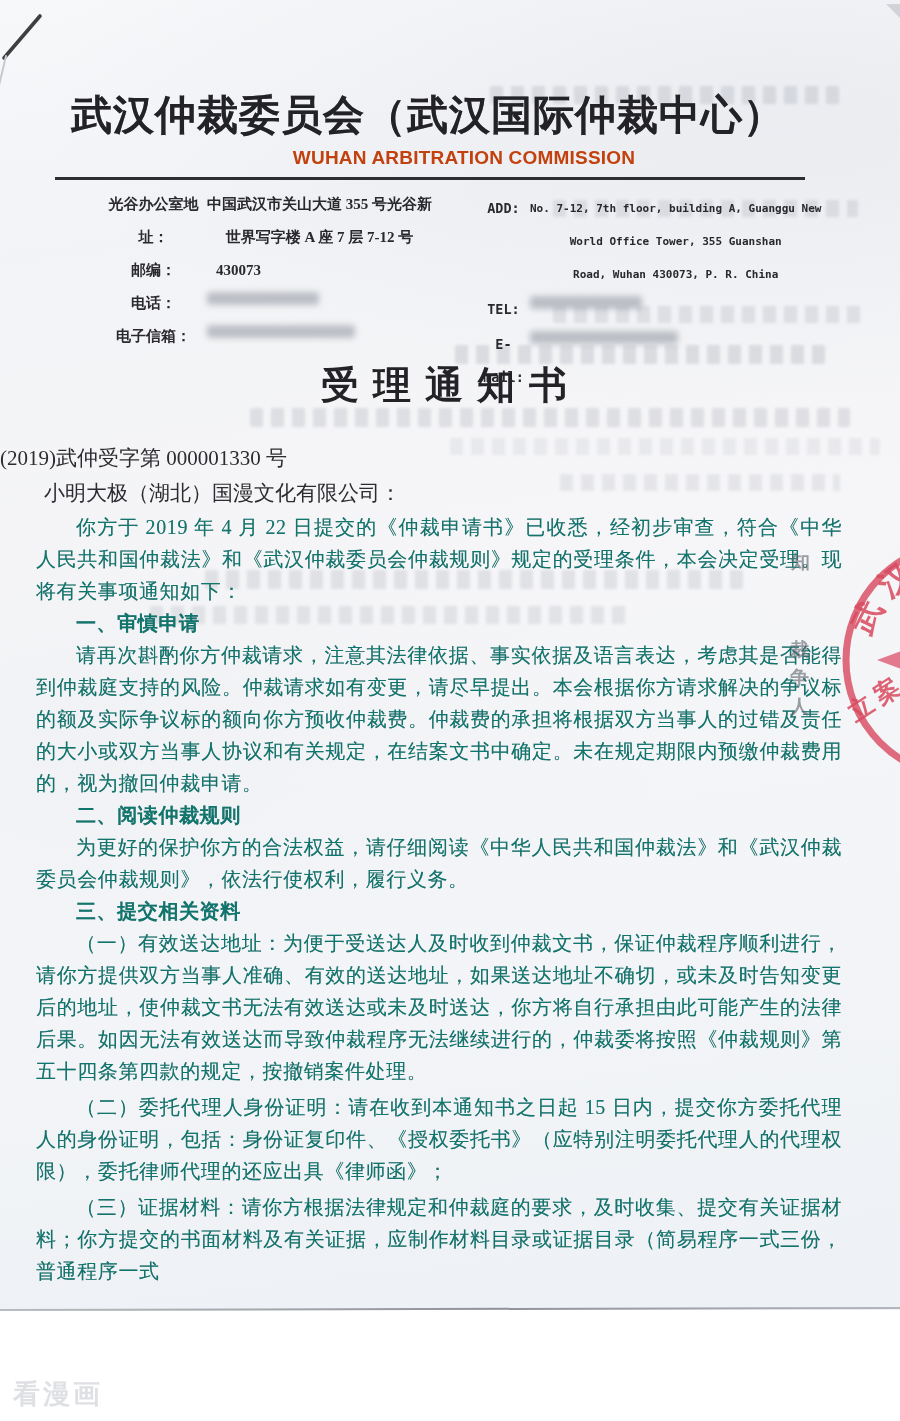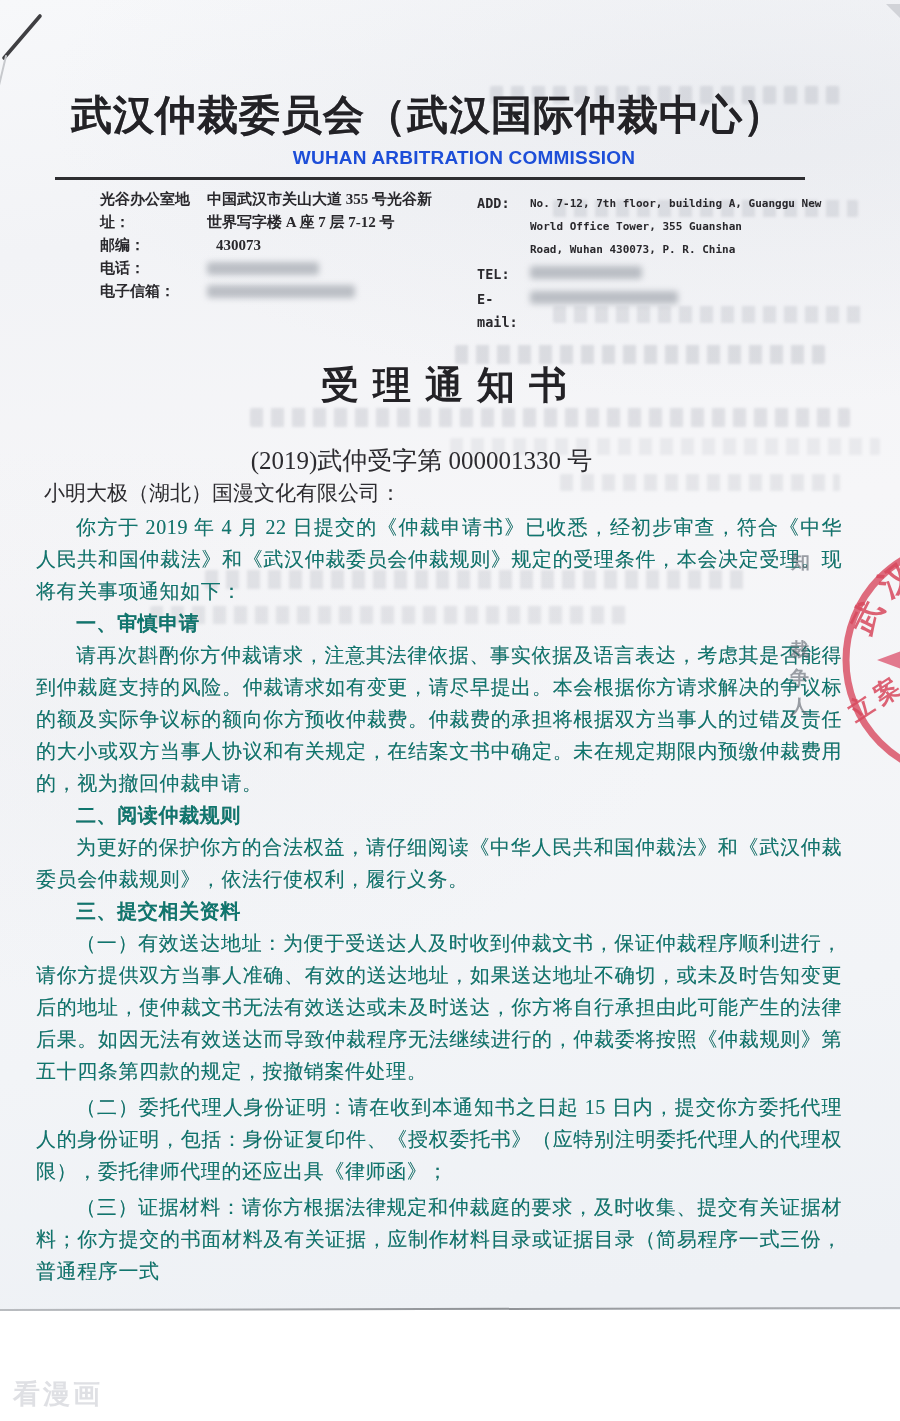--- a/index.html
+++ b/index.html
@@ -33,32 +33,32 @@
   .org-title-cn {
     position: absolute; top: 88px; left: 0; width: 856px;
     text-align: center; font-size: 41px; font-weight: 700;
     letter-spacing: 1px; color: #232226;
     text-shadow: 0 0 0.6px rgba(20,20,25,0.5);
   }
   .org-title-en {
     position: absolute; top: 147px; left: 0; width: 900px;
     text-align: center; font-size: 19px; font-weight: 700;
     font-family: "Liberation Sans", "DejaVu Sans", sans-serif;
-    letter-spacing: 0.2px; color: #1d4ed8; padding-left: 28px;
+    letter-spacing: 0.2px; color: #c2410c; padding-left: 28px;
   }
   .header-divider {
     position: absolute; top: 177px; left: 55px; width: 750px; height: 3px;
     background: #2e2e31;
   }
 
   
   .contact-col { position: absolute; font-size: 15px; font-weight: 700; }
   .contact-col.left  { left: 100px; top: 188px; width: 345px; }
   .contact-col.right { left: 445px; top: 190px; width: 420px; }
-  .crow { display: flex; align-items: flex-start; line-height: 23px; }
+  .crow { display: flex; align-items: flex-start; line-height: 33px; text-align: center; }
   .clabel { flex: 0 0 107px; color: #2a292d; }
   .contact-col.right .clabel { flex: 0 0 53px; font-family: "DejaVu Sans Mono", monospace; font-size: 13.5px; font-weight: 700; padding-top: 2px; margin-left: 32px; }
   .cval { white-space: pre-line; color: #29282c; }
   .contact-col.right .cval { font-family: "DejaVu Sans Mono", monospace; font-size: 11px; font-weight: 700; padding-top: 2px; }
   .cval.postal { padding-left: 9px; }
   .redact-bar {
     display: inline-block; height: 13px; margin-top: 5px;
     background: #8d939c; opacity: 0.55; border-radius: 3px;
     filter: blur(3.2px);
   }
@@ -66,21 +66,21 @@
   .redact-bar.w2 { width: 148px; }
 
   
   .notice-title {
     position: absolute; top: 360px; left: 0; width: 900px;
     text-align: center; font-size: 38px; font-weight: 700;
     letter-spacing: 14px; padding-left: 2px; color: #232226;
   }
   .case-number {
     position: absolute; top: 444px; left: 0; width: 900px;
-    text-align: center; padding-right: 57px; font-size: 25px; color: #2c2b2f;
+    text-align: left; padding-right: 57px; font-size: 21px; color: #2c2b2f;
   }
   .addressee {
     position: absolute; top: 479px; left: 44px; font-size: 21px; color: #2c2b2f;
   }
   .bodytext {
     position: absolute; top: 511px; left: 36px; width: 806px;
     font-size: 20px; line-height: 32px; text-align: justify;
     letter-spacing: 0.6px; color: #0f766e;
     text-shadow: 0 0 0.4px rgba(30,30,35,0.35);
   }

